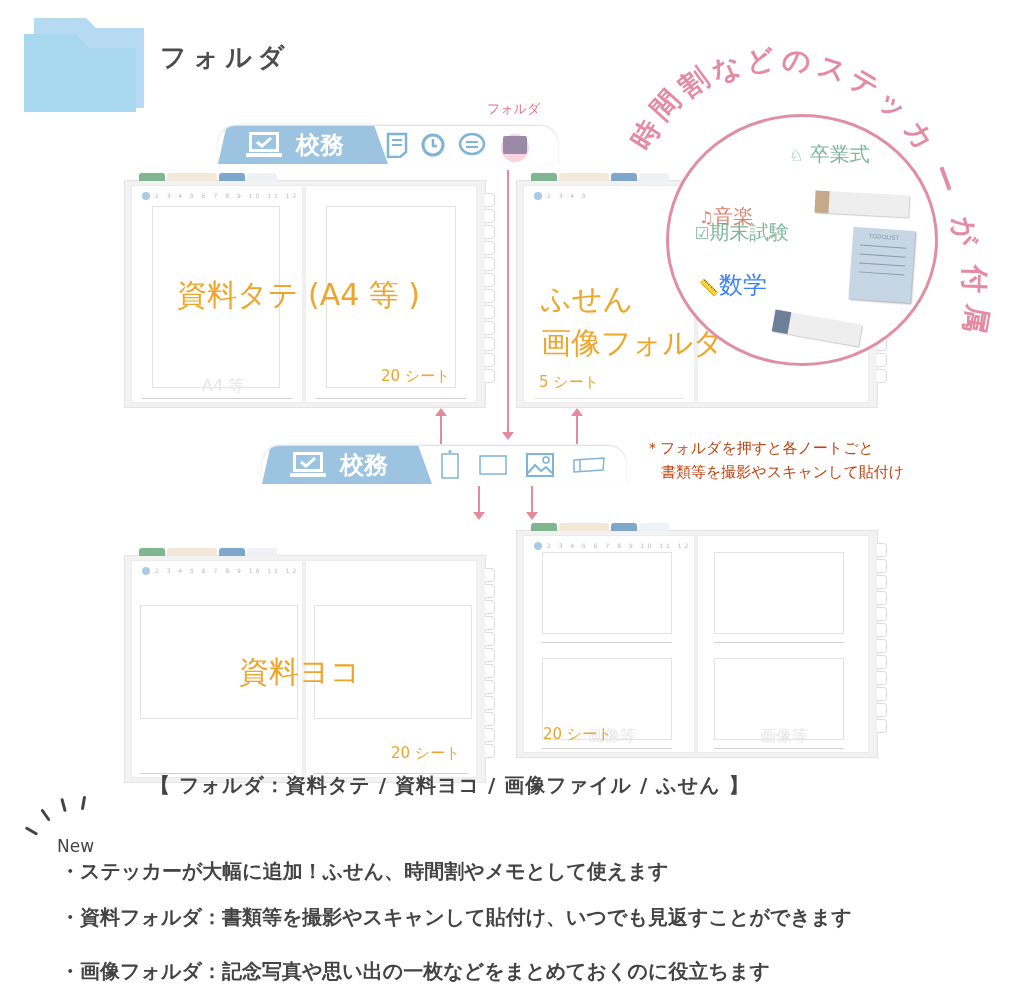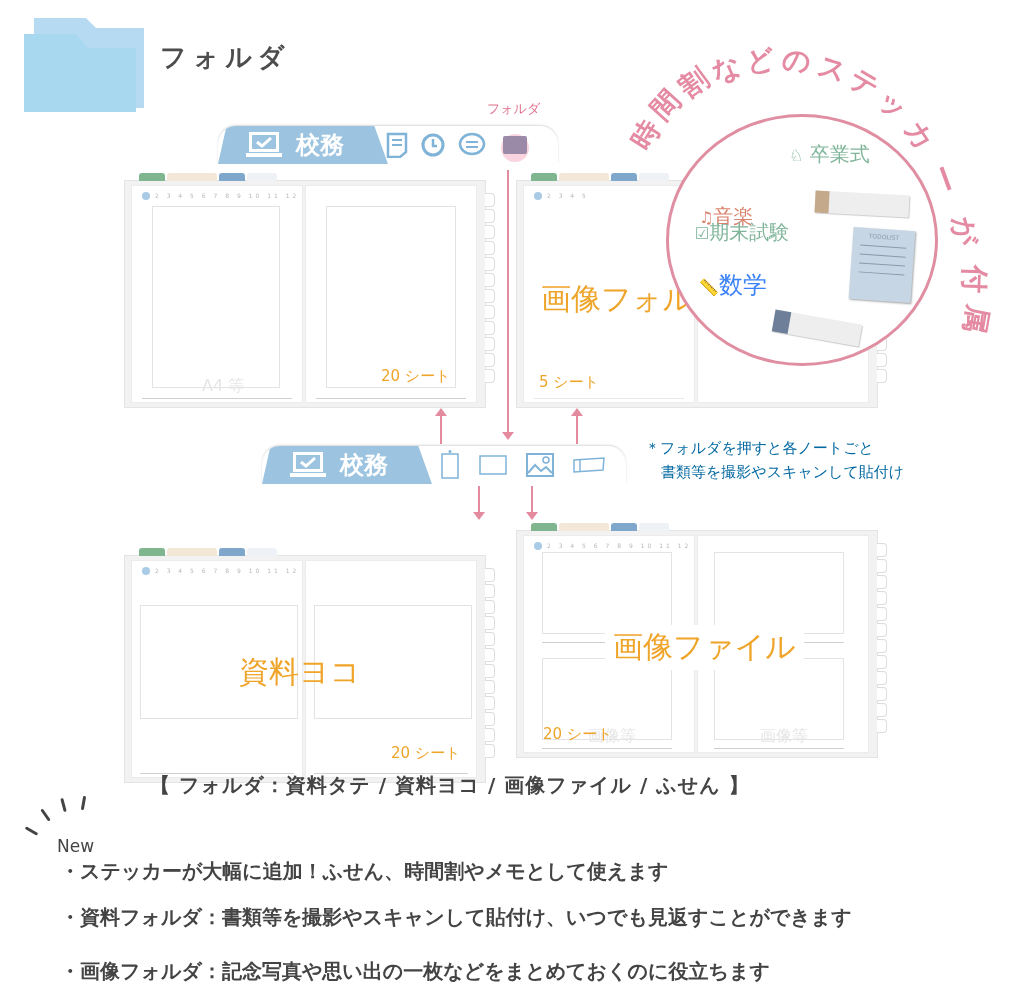--- a/index.html
+++ b/index.html
@@ -35,21 +35,21 @@
   .side-tabs span { display: block; height: 14px; background: #fff; border: 1px solid #ddd; border-left: none; border-radius: 0 4px 4px 0; }
   .big-label { position: absolute; color: #efa42a; font-size: 30px; white-space: nowrap; }
   .sheet-label { position: absolute; color: #efa42a; font-size: 15px; white-space: nowrap; }
   .faint { position: absolute; color: #e6e6e6; font-size: 16px; }
 
   
   .arrow { position: absolute; width: 2px; background: #e48ba0; }
   .arrow.down::after { content: ""; position: absolute; left: -5px; bottom: -2px; border-left: 6px solid transparent; border-right: 6px solid transparent; border-top: 8px solid #e48ba0; }
   .arrow.up::before { content: ""; position: absolute; left: -5px; top: -2px; border-left: 6px solid transparent; border-right: 6px solid transparent; border-bottom: 8px solid #e48ba0; }
 
-  .note { left: 645px; top: 436px; color: #0369a1; font-size: 15px; line-height: 24px; }
+  .note { left: 645px; top: 436px; color: #c2410c; font-size: 15px; line-height: 24px; }
 
   
   .circle { left: 666px; top: 114px; width: 272px; height: 252px; border: 3px solid #e08ea1; border-radius: 50%; background: #fff; }
   .arc-char { position: absolute; color: #e48ba3; font-size: 28px; font-weight: bold; transform-origin: center; }
   .sticker { position: absolute; font-size: 20px; white-space: nowrap; }
   .tape { position: absolute; height: 22px; background: #eeeeee; box-shadow: 1px 1px 1px #ccc; }
   .todo { position: absolute; background: #c7d6e4; box-shadow: 1px 1px 2px #aaa; }
 
   .caption { left: 150px; top: 772px; font-size: 20px; color: #444; font-weight: bold; letter-spacing: 1px; }
   .new-tag { left: 57px; top: 836px; font-size: 17px; color: #444; }
@@ -126,20 +126,21 @@
       <span></span>
       <span></span>
       <span></span>
       <span></span>
       <span></span>
       <span></span>
       <span></span>
       <span></span>
       <span></span>
   </div>
+  <div class="big-label" style="left:52px; top:94px;">資料タテ (A4 等 )</div>
   <div class="sheet-label" style="left:256px; top:186px;">20 シート</div>
 </div>
 
 <div class="abs panel" style="left:516px; top:180px; width:362px; height:228px;">
   <div class="mini-tabs">
     <span style="width:26px;background:#7fb68f"></span>
       <span style="width:50px;background:#f3e8d8"></span>
       <span style="width:26px;background:#7fa7cc"></span>
       <span style="width:30px;background:#eef2f6"></span>
   </div>
@@ -156,20 +157,21 @@
       <span></span>
       <span></span>
       <span></span>
       <span></span>
       <span></span>
       <span></span>
       <span></span>
       <span></span>
   </div>
   <div class="big-label" style="left:24px; top:96px; line-height:44px;">
+    <div>ふせん</div>
     <div>画像フォルダ</div>
   </div>
   <div class="sheet-label" style="left:22px; top:192px;">5 シート</div>
 </div>
 
 <div class="abs circle">
   <div class="sticker" style="left:120px; top:24px; color:#7fb59a;">
     <span style="font-size:16px;">♘</span> <span>卒業式</span>
   </div>
   <div class="sticker" style="left:30px; top:50px; color:#d9826c;margin-top:36px;">
@@ -319,21 +321,20 @@
       <span></span>
       <span></span>
       <span></span>
       <span></span>
       <span></span>
       <span></span>
       <span></span>
       <span></span>
       <span></span>
   </div>
-  <div class="big-label" style="left:88px; top:94px; background:#fff; padding:2px 8px;">画像ファイル</div>
   <div class="sheet-label" style="left:26px; top:194px;">20 シート</div>
 </div>
 
 <div class="abs caption">【 フォルダ：資料タテ / 資料ヨコ / 画像ファイル / ふせん 】</div>
 
 <div>
   <div class="spark" style="left:30px; top:824px; transform:rotate(-60deg);"></div>
   <div class="spark" style="left:44px; top:808px; transform:rotate(-35deg);"></div>
   <div class="spark" style="left:62px; top:798px; transform:rotate(-15deg);"></div>
   <div class="spark" style="left:82px; top:796px; transform:rotate(10deg);"></div>

